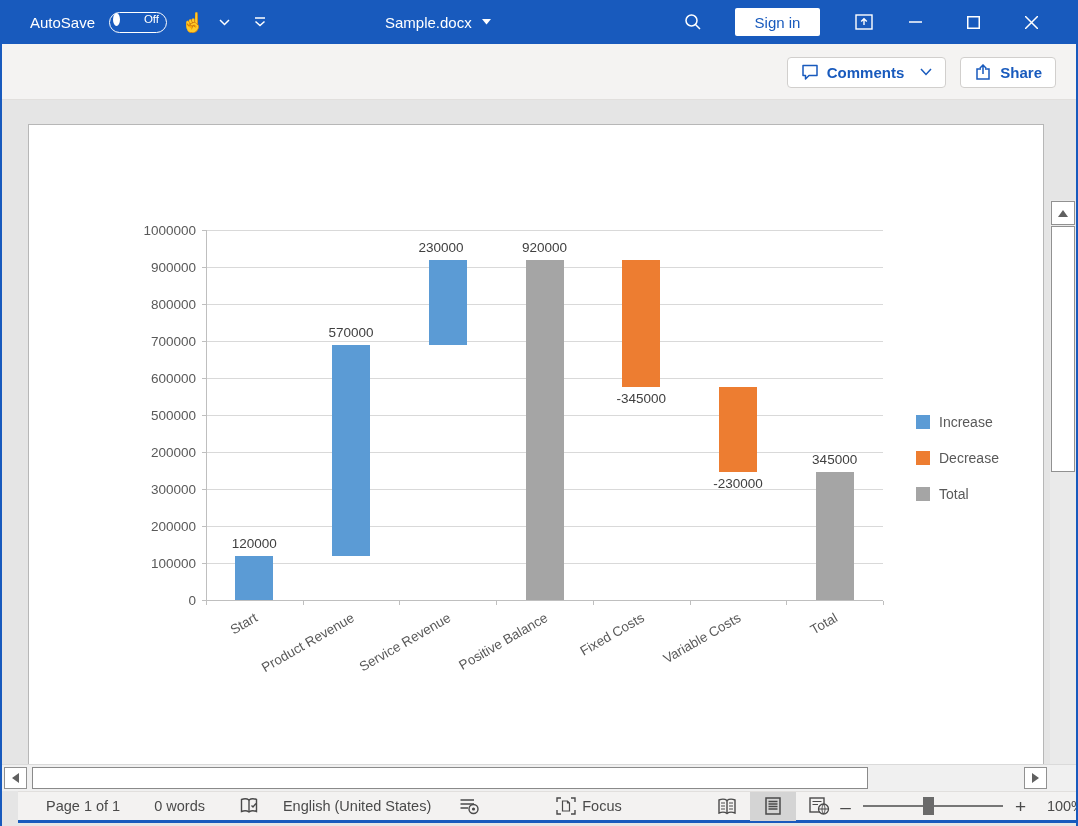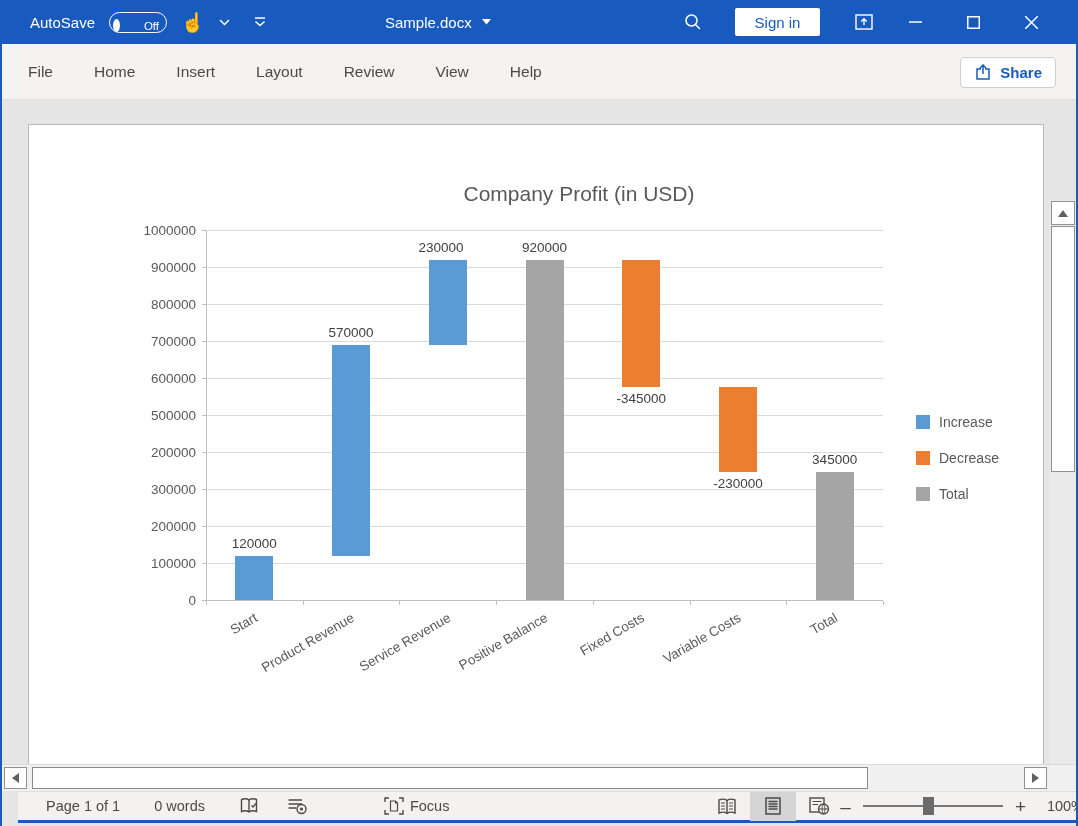--- a/index.html
+++ b/index.html
@@ -3,21 +3,21 @@
 <meta charset="utf-8">
 <style>
   * { margin:0; padding:0; box-sizing:border-box; }
   html,body { width:1078px; height:826px; font-family:"Liberation Sans", sans-serif; background:#fff; overflow:hidden; }
   #window { position:relative; width:1078px; height:826px; border-left:2px solid #185ABD; border-right:2px solid #185ABD; background:#e5e5e5; overflow:hidden; }
 
   
   .titlebar { position:absolute; left:0; top:0; width:100%; height:44px; background:#185ABD; color:#fff; }
   .tb-left { position:absolute; left:28px; top:0; height:44px; display:flex; align-items:center; gap:14px; }
   .autosave-label { font-size:15px; color:#fff; }
-  .toggle { width:58px; height:21px; border:1px solid #fff; border-radius:11px; display:flex; align-items:flex-end; padding:0 7px 0 3px; gap:24px; cursor:pointer; }
+  .toggle { width:58px; height:21px; border:1px solid #fff; border-radius:11px; display:flex; align-items:flex-start; padding:0 7px 0 3px; gap:24px; cursor:pointer; }
   .toggle-knob { width:13px; height:13px; border-radius:50%; background:#fff; }
   .toggle-state { font-size:11.5px; color:#fff; }
   .tb-icon { display:flex; align-items:center; justify-content:center; color:#fff; }
   .doc-title-group { position:absolute; left:383px; top:0; height:44px; display:flex; align-items:center; gap:10px; cursor:pointer; }
   .doc-title { font-size:15px; color:#fff; }
   .tb-right { position:absolute; right:16px; top:0; height:44px; display:flex; align-items:center; gap:0; }
   .tb-btn { width:58px; height:44px; display:flex; align-items:center; justify-content:center; cursor:pointer; }
   .signin-btn { background:#fff; color:#185ABD; font-size:15px; width:85px; height:28px; border:none; border-radius:2px; display:flex; align-items:center; justify-content:center; cursor:pointer; margin:0 22px; }
   .search-btn { width:40px; height:44px; display:flex; align-items:center; justify-content:center; cursor:pointer; }
 
@@ -128,44 +128,43 @@
       </span>
       <span class="tb-btn">
         <svg width="13" height="13" viewBox="0 0 13 13">
             <path d="M0 0 L13 13 M13 0 L0 13" stroke="#fff" stroke-width="1.5"></path>
           </svg>
       </span>
     </div>
   </div>
 
   <div class="menubar">
-    <div class="tabs">
-      <span class="tab">File</span>
-      <span class="tab">Home</span>
-      <span class="tab">Insert</span>
-      <span class="tab">Layout</span>
-      <span class="tab">Review</span>
-      <span class="tab">View</span>
-      <span class="tab">Help</span>
-    </div>
     <div class="mb-right">
+      <button class="mb-btn">
+        <svg width="18" height="17" viewBox="0 0 18 17">
+            <path d="M2 1.5 H16 V11.5 H8 L4.5 15 V11.5 H2 Z" stroke="#185ABD" stroke-width="1.5" fill="none" stroke-linejoin="round"></path>
+          </svg>
+        <span>Comments</span>
+        <svg width="12" height="8" viewBox="0 0 12 8" style="margin-left:8px;">
+            <path d="M1 1 L6 6.5 L11 1" stroke="#185ABD" stroke-width="1.5" fill="none"></path>
+          </svg>
+      </button>
       <button class="mb-btn">
         <svg width="18" height="17" viewBox="0 0 18 17">
             <path d="M7 5 H3 V15 H15 V5 H11" stroke="#185ABD" stroke-width="1.5" fill="none"></path>
             <path d="M9 10 V1.5 M5.8 4.2 L9 1 L12.2 4.2" stroke="#185ABD" stroke-width="1.5" fill="none"></path>
           </svg>
         <span>Share</span>
       </button>
     </div>
   </div>
 
   <div class="docarea">
     <div class="page">
       <div id="chart">
-        <div class="chart-title">Company Profit (in USD)</div>
 
       <div class="ytick-mark" style="left: 73px; top: 435px;"></div>
           <div class="ytick-label" style="left: -3px; top: 435px;">0</div>
           <div class="gridline" style="left: 77px; top: 398px; width: 677px;"></div>
           <div class="ytick-mark" style="left: 73px; top: 398px;"></div>
           <div class="ytick-label" style="left: -3px; top: 398px;">100000</div>
           <div class="gridline" style="left: 77px; top: 361px; width: 677px;"></div>
           <div class="ytick-mark" style="left: 73px; top: 361px;"></div>
           <div class="ytick-label" style="left: -3px; top: 361px;">200000</div>
           <div class="gridline" style="left: 77px; top: 324px; width: 677px;"></div>
@@ -264,20 +263,23 @@
     <div class="sb-item" style="margin-left:14px;">
       <span>0 words</span>
     </div>
     <div class="sb-item" style="margin-left:14px;">
       <svg width="20" height="18" viewBox="0 0 20 18">
           <path d="M10 3 C8 1.5 5 1.5 2.5 2.5 V14.5 C5 13.5 8 13.5 10 15 C12 13.5 15 13.5 17.5 14.5 V2.5 C15 1.5 12 1.5 10 3 Z" stroke="#4a4a4a" stroke-width="1.4" fill="none"></path>
           <path d="M10 3 V15" stroke="#4a4a4a" stroke-width="1.4"></path>
           <path d="M12.5 8.5 L14 10 L17 6.5" stroke="#4a4a4a" stroke-width="1.4" fill="none"></path>
         </svg>
     </div>
+    <div class="sb-item" style="margin-left:4px;">
+      <span>English (United States)</span>
+    </div>
     <div class="sb-item" style="margin-left:8px;">
       <svg width="21" height="17" viewBox="0 0 21 17">
           <path d="M1.5 2 H15 M1.5 6 H15 M1.5 10 H9" stroke="#4a4a4a" stroke-width="1.4" fill="none"></path>
           <circle cx="14.5" cy="11" r="4.5" stroke="#4a4a4a" stroke-width="1.4" fill="none"></circle>
           <circle cx="14.5" cy="11" r="1.6" fill="#4a4a4a"></circle>
         </svg>
     </div>
     <div class="sb-item" style="margin-left:56px;">
       <svg width="20" height="18" viewBox="0 0 20 18">
           <path d="M1 5 V1 H5 M15 1 H19 V5 M19 13 V17 H15 M5 17 H1 V13" stroke="#4a4a4a" stroke-width="1.4" fill="none"></path>

